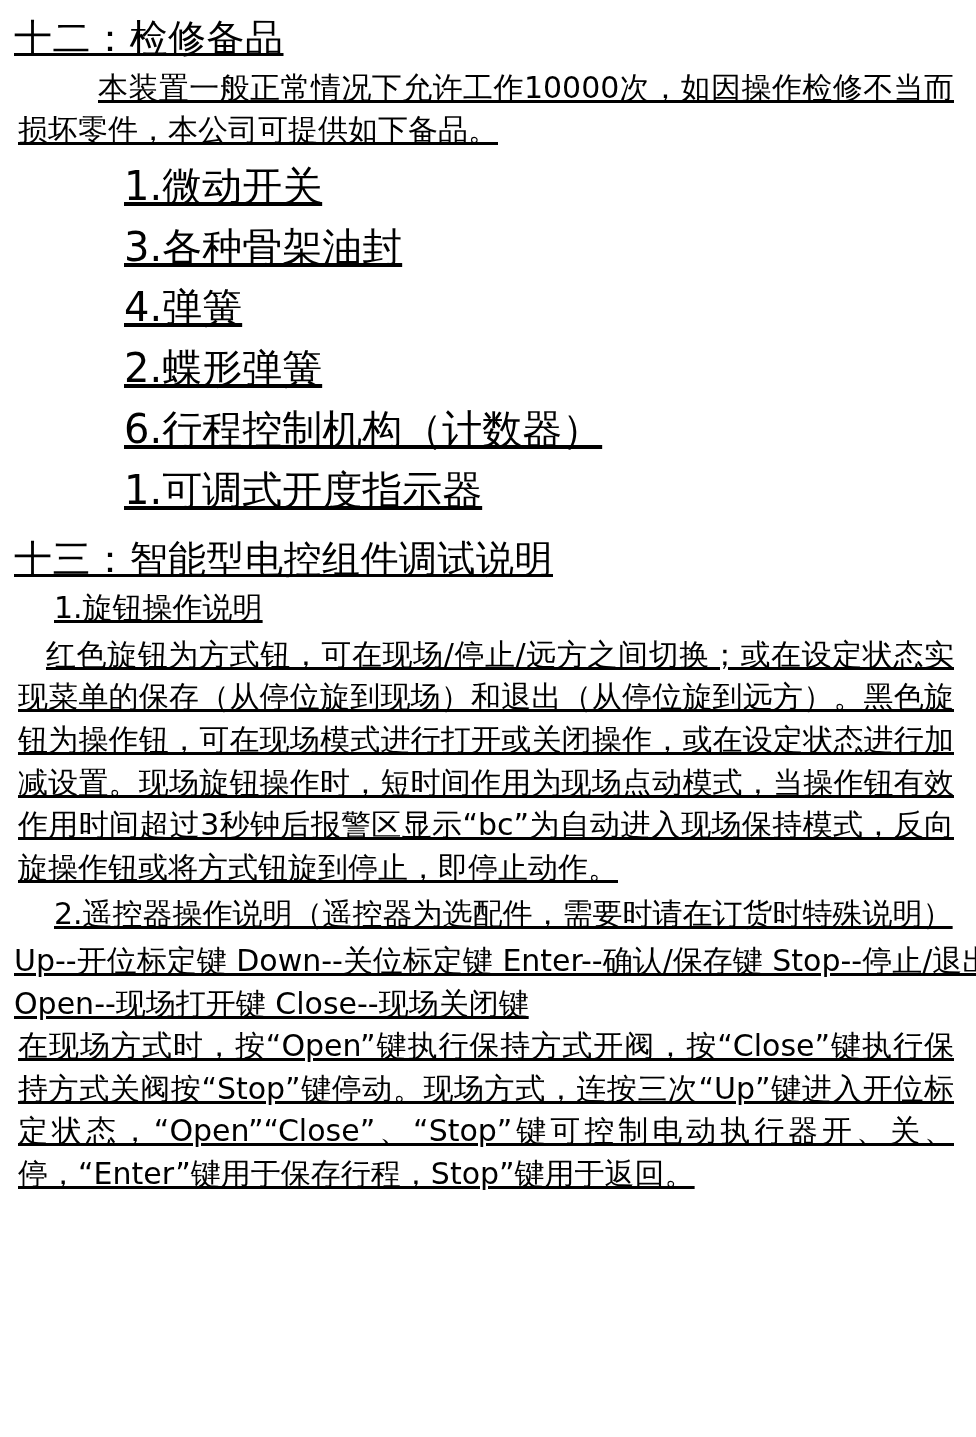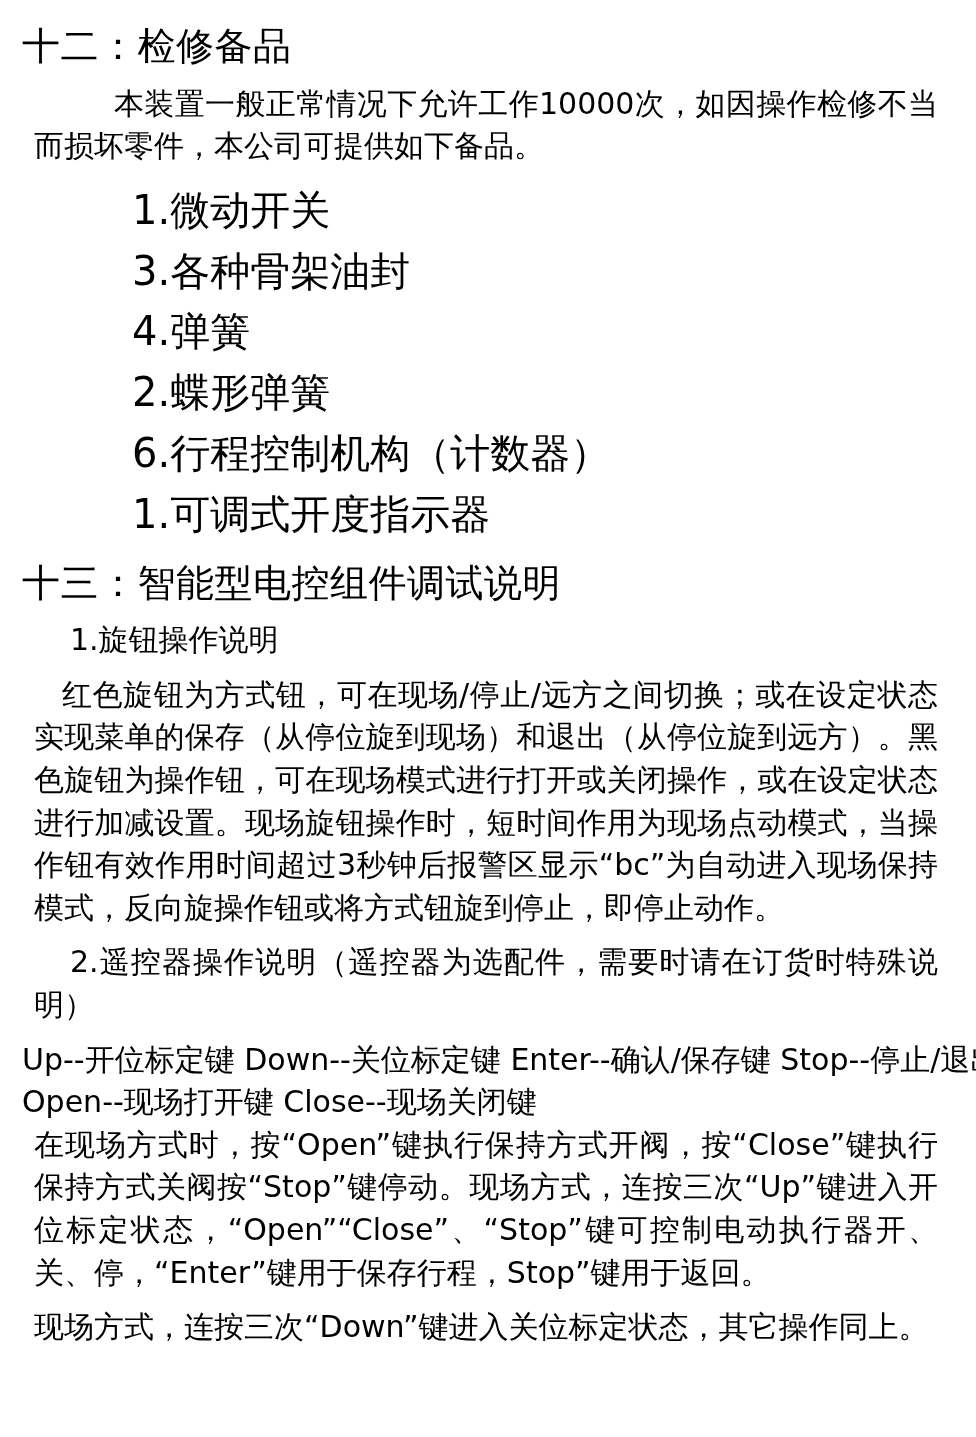--- a/index.html
+++ b/index.html
@@ -11,41 +11,42 @@
     width: 976px;
     height: 1437px;
     font-family: "DejaVu Sans", sans-serif;
     color: #000000;
     overflow: hidden;
   }
   .page {
     position: relative;
     width: 976px;
     height: 1437px;
-    padding: 8px;
+    padding: 0;
     box-sizing: border-box;
+    text-decoration: underline;
   }
   .content {
     padding: 14px 18px 0 14px;
   }
   .h1 {
     font-size: 38px;
     line-height: 1.28;
     letter-spacing: 0.5px;
     font-weight: 400;
     margin: 0 0 2px 0;
     font-family: "DejaVu Sans", sans-serif;
   }
   .h1.second {
     margin-top: 14px;
   }
   .para {
     font-size: 30px;
     line-height: 1.42;
-    margin: 12px;
+    margin: 4px;
     text-align: justify;
     text-justify: inter-ideograph;
     font-family: "DejaVu Sans", sans-serif;
   }
   .para.indent2 {
     text-indent: 80px;
   }
   .para.indent1 {
     text-indent: 36px;
   }
@@ -102,17 +103,16 @@
 
     <p class="para indent-small block">红色旋钮为方式钮，可在现场/停止/远方之间切换；或在设定状态实现菜单的保存（从停位旋到现场）和退出（从停位旋到远方）。黑色旋钮为操作钮，可在现场模式进行打开或关闭操作，或在设定状态进行加减设置。现场旋钮操作时，短时间作用为现场点动模式，当操作钮有效作用时间超过3秒钟后报警区显示“bc”为自动进入现场保持模式，反向旋操作钮或将方式钮旋到停止，即停止动作。</p>
 
     <p class="para indent1">2.遥控器操作说明（遥控器为选配件，需要时请在订货时特殊说明）</p>
 
     <div class="mono-line">Up--开位标定键 Down--关位标定键  Enter--确认/保存键 Stop--停止/退出键</div>
     <div class="mono-line">Open--现场打开键 Close--现场关闭键</div>
 
     <p class="para tight">在现场方式时，按“Open”键执行保持方式开阀，按“Close”键执行保持方式关阀按“Stop”键停动。现场方式，连按三次“Up”键进入开位标定状态，“Open”“Close”、“Stop”键可控制电动执行器开、关、停，“Enter”键用于保存行程，Stop”键用于返回。</p>
 
-    <p class="para tight">现场方式，连按三次“Down”键进入关位标定状态，其它操作同上。</p>
 
 
   </div>
 </div>
 
 </body></html>

